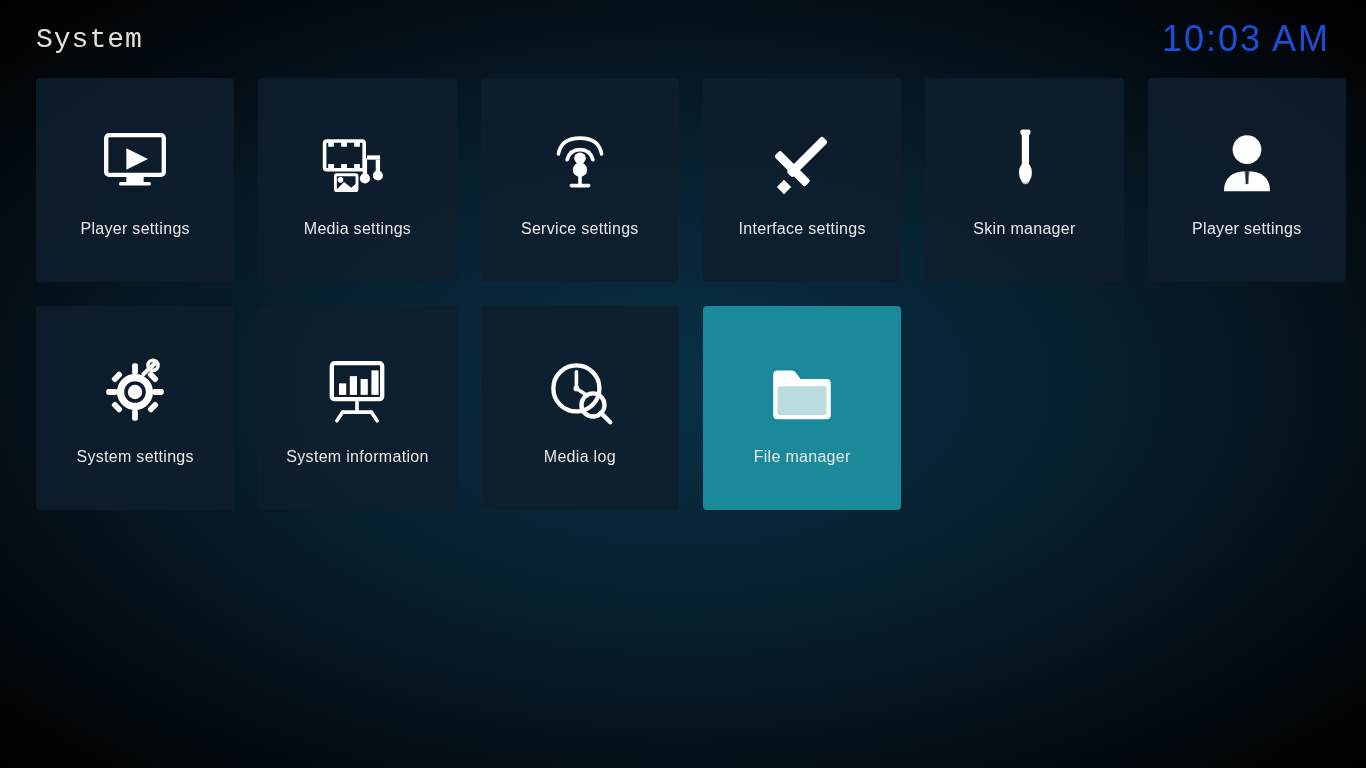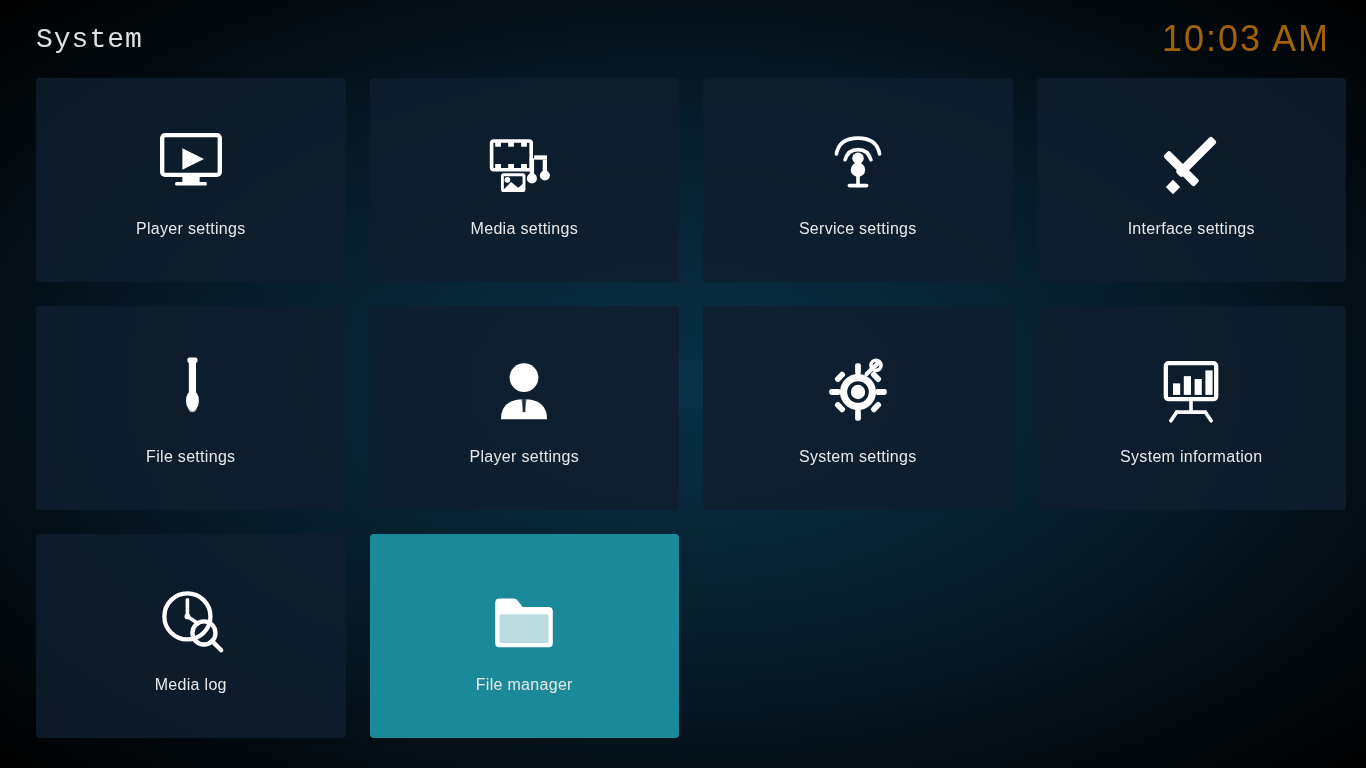--- a/index.html
+++ b/index.html
@@ -33,26 +33,26 @@
       font-size: 28px;
       font-weight: 300;
       letter-spacing: 1px;
       color: #e0e0e0;
       font-family: Liberation Mono, monospace;
     }
     .header-time {
       font-size: 36px;
       font-weight: 300;
       letter-spacing: 2px;
-      color: #a16207;
+      color: #1d4ed8;
     }
 
     .grid {
       display: grid;
-      grid-template-columns: repeat(4, 1fr);
+      grid-template-columns: repeat(6, 1fr);
       grid-template-rows: repeat(3, 1fr);
       gap: 24px;
       padding: 8px 20px 20px 36px;
       height: calc(768px - 80px);
       position: relative;
       z-index: 2;
     }
 
     .tile {
       background: rgba(15, 30, 45, 0.88);
@@ -182,21 +182,21 @@
       <svg viewBox="0 0 100 100" xmlns="http://www.w3.org/2000/svg">
 
         <rect x="47" y="5" width="10" height="55" rx="4" fill="#fff"></rect>
 
         <ellipse cx="52" cy="62" rx="9" ry="14" fill="#fff"></ellipse>
         <ellipse cx="52" cy="72" rx="6" ry="6" fill="#fff" opacity="0.7"></ellipse>
 
         <rect x="45" y="2" width="14" height="8" rx="3" fill="#fff"></rect>
       </svg>
     </div>
-    <span class="tile-label">File settings</span>
+    <span class="tile-label">Skin manager</span>
   </div>
 
   <div class="tile">
     <div class="tile-icon">
       <svg viewBox="0 0 100 100" xmlns="http://www.w3.org/2000/svg">
 
         <circle cx="50" cy="30" r="20" fill="#fff"></circle>
 
         <path d="M18,88 Q18,60 50,60 Q82,60 82,88 Z" fill="#fff"></path>
 

